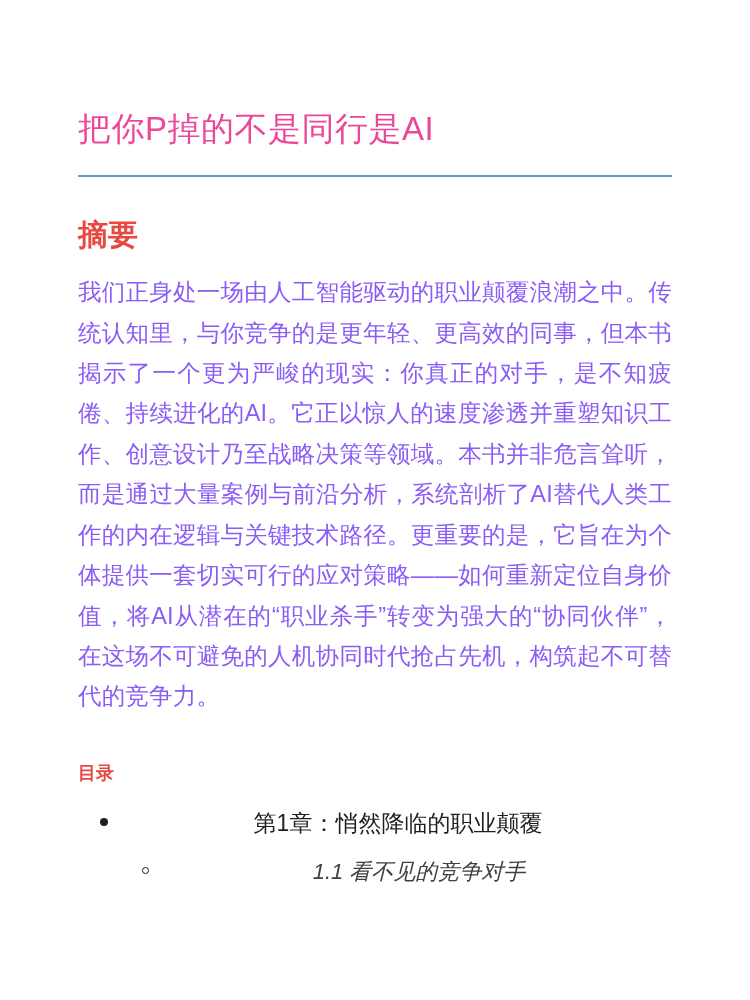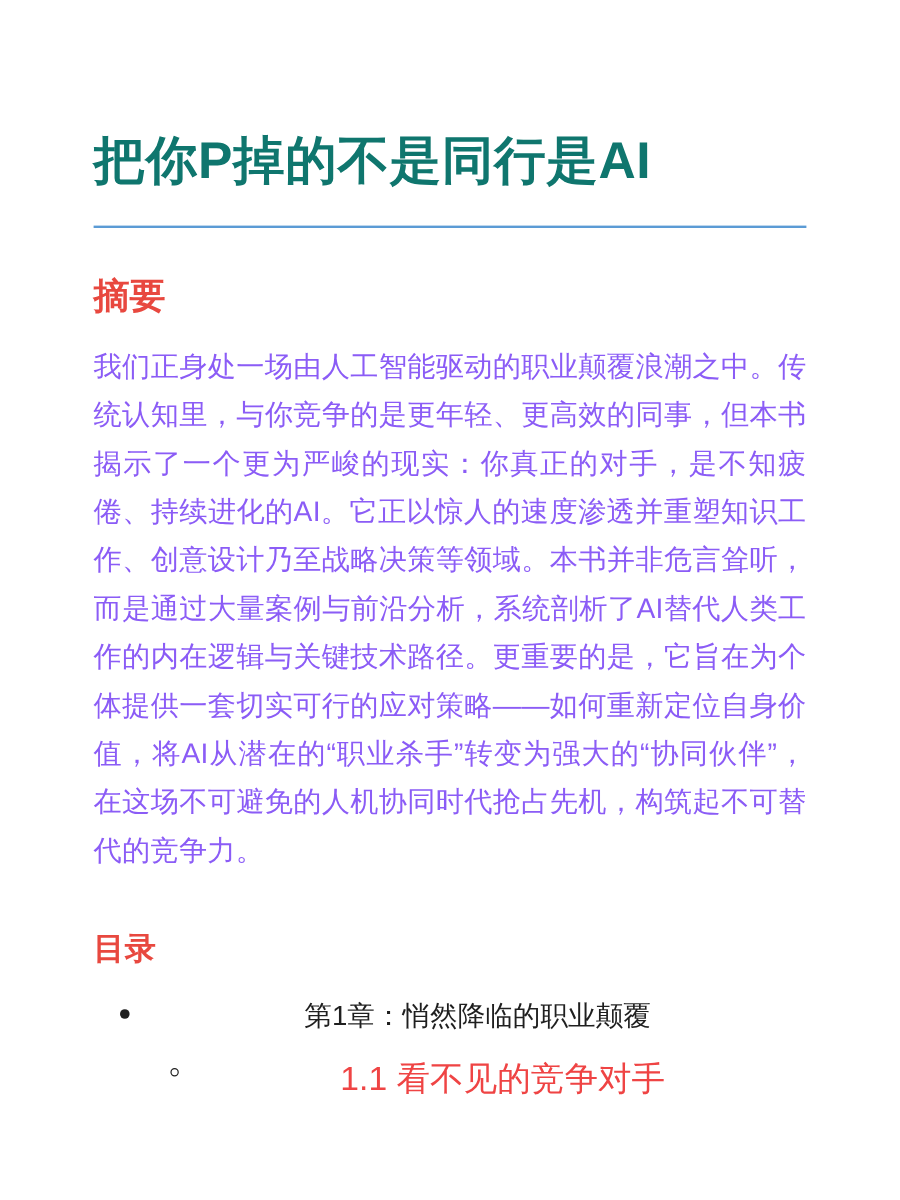--- a/index.html
+++ b/index.html
@@ -16,23 +16,23 @@
     position: relative;
   }
   .page {
     box-sizing: border-box;
     width: 750px;
     height: 1000px;
     padding: 108px 78px 0 78px;
     position: relative;
   }
   .doc-title {
-    font-size: 43px;
-    font-weight: bold;
-    color: #0f766e;
+    font-size: 33px;
+    font-weight: normal;
+    color: #ec4899;
     letter-spacing: 0.5px;
     margin: 0 0 26px 0;
     line-height: 1.25;
   }
   .title-rule {
     border: 0;
     border-top: 2px solid #5b9bd5;
     margin: 0 0 38px 0;
     width: 100%;
   }
@@ -46,21 +46,21 @@
   .abstract-body {
     font-size: 23.5px;
     line-height: 1.72;
     color: #8b5cf6;
     margin: 0 0 44px 0;
     text-align: justify;
     text-justify: inter-ideograph;
     letter-spacing: 0.2px;
   }
   .toc-heading {
-    font-size: 26px;
+    font-size: 18px;
     font-weight: bold;
     color: #e8483f;
     margin: 0 0 20px 0;
   }
   ul.toc-list {
     list-style: none;
     margin: 0;
     padding: 0;
     text-align: center;
   }
@@ -80,26 +80,27 @@
     height: 8px;
     border-radius: 50%;
     background: #1f1f1f;
   }
   ul.toc-sublist {
     list-style: none;
     margin: 12px 0 0 0;
     padding: 0;
   }
   ul.toc-sublist > li.toc-section {
-    font-size: 28px;
+    font-size: 22px;
     line-height: 1.6;
-    color: #ef4444;
+    color: #404040;
     position: relative;
     padding-left: 42px;
     margin-bottom: 8px;
+    font-style: italic;
   }
   ul.toc-sublist > li.toc-section > .bullet-circle {
     position: absolute;
     left: 18px;
     top: 13px;
     width: 7px;
     height: 7px;
     border-radius: 50%;
     border: 1.6px solid #1f1f1f;
     box-sizing: border-box;

